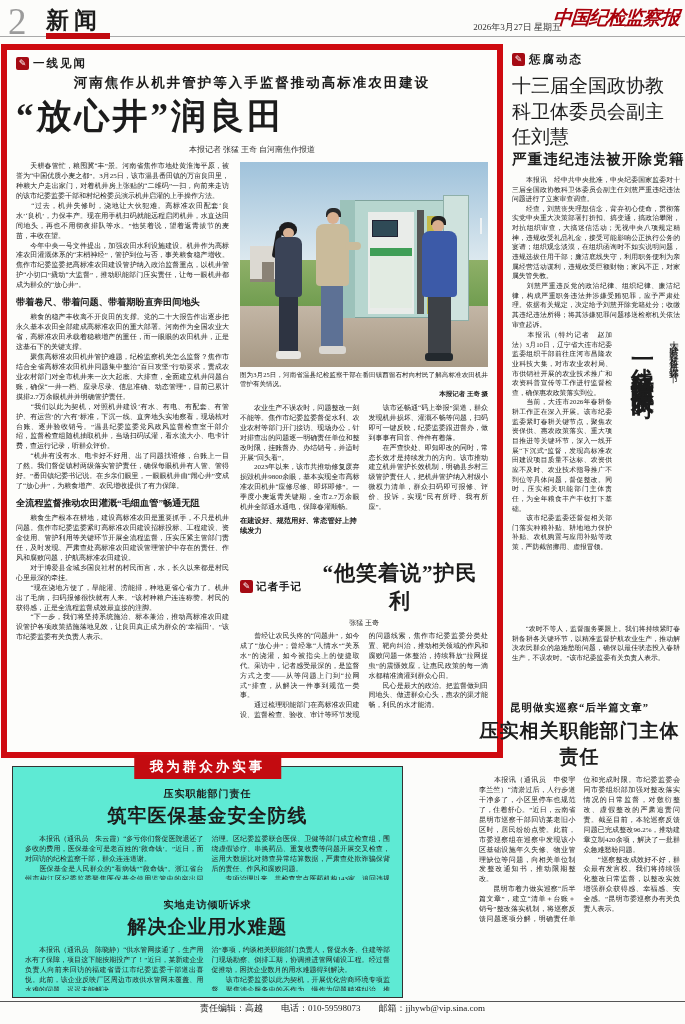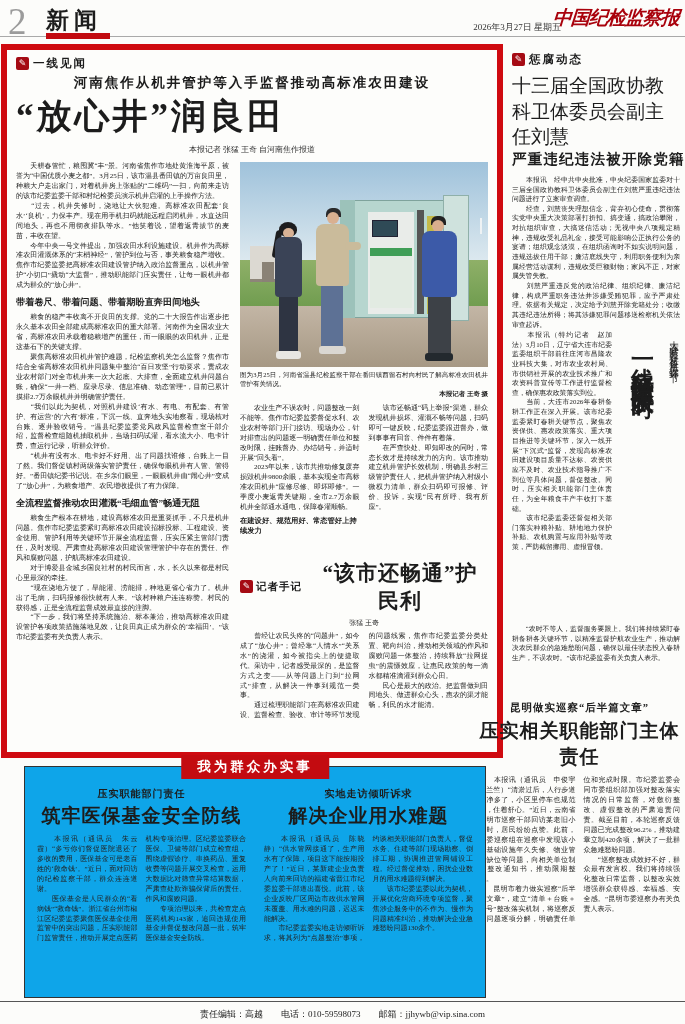--- a/index.html
+++ b/index.html
@@ -57,32 +57,32 @@
   .rm-col { width:100px; flex:none; font-size:6.8px; overflow:hidden; }
   .rm-vert { flex:1; writing-mode:vertical-rl; }
   .rm-kicker { font-size:9.5px; letter-spacing:3px; padding-top:3px; }
   .rm-head { font-size:23px; font-weight:bold; letter-spacing:3.5px; margin:0 9px 0 2px; padding-top:16px; }
   .rm-full { position:absolute; left:512px; top:624px; width:168px; height:72px; font-size:6.8px; overflow:hidden; }
   .rb { position:absolute; left:479px; top:701px; width:201px; }
   .rb-kicker { text-align:center; font-size:10.5px; font-weight:600; letter-spacing:1px; }
   .rb-head { text-align:center; font-size:19px; font-weight:bold; letter-spacing:1px; margin-top:3px; }
   .rb-body { margin-top:6px; column-count:2; column-gap:8px; font-size:6.7px; height:212px; overflow:hidden; }
   
-  .bbox { position:absolute; left:24px; top:766px; width:462px; height:232px; border:1.5px solid #333; background:#0ea5e9; }
+  .bbox { position:absolute; left:12px; top:766px; width:391px; height:232px; border:1.5px solid #333; background:#5eead4; }
   .banner { position:absolute; top:-12px; left:50%; transform:translateX(-50%);
             background:#c30b10; color:#fff; font-size:13.5px; font-weight:bold;
             letter-spacing:3px; padding:3px 16px; white-space:nowrap; }
-  .bb-inner { display:flex; gap:18px; padding:20px 12px 6px; height:100%; }
+  .bb-inner { display:flex; gap:18px; padding:20px 12px 6px; height:100%;flex-direction:column; }
   .bb-art { flex:1; overflow:hidden; }
   .bb-kicker { text-align:center; font-size:10px; font-weight:600; letter-spacing:1px; }
   .bb-head { text-align:center; font-size:19px; font-weight:bold; margin-top:2px; letter-spacing:1px; }
   .bb-body { margin-top:6px; column-count:2; column-gap:8px; font-size:6.6px; height:148px; overflow:hidden; }
   
   .footer { position:absolute; left:0; top:1001px; width:685px; border-top:1px solid #555;
-            text-align:center; font-size:9px; padding-top:6px; color:#222; }
+            text-align:center; font-size:9px; color:#222; }
 </style>
 </head>
 <body>
 
 <div class="page">
 
   <div class="h-num">2</div>
   <div class="h-sec">新闻</div>
   <div class="h-rule"></div>
   <div class="h-bar"></div>
@@ -170,21 +170,21 @@
             <div class="bodytext">　　该市还畅通“码上举报”渠道，群众发现机井损坏、灌溉不畅等问题，扫码即可一键反映，纪委监委跟进督办，做到事事有回音、件件有着落。
 　　在严查快处、即知即改的同时，常态长效才是持续发力的方向。该市推动建立机井管护长效机制，明确县乡村三级管护责任人，把机井管护纳入村级小微权力清单，群众扫码即可报修、评价、投诉，实现“民有所呼、我有所应”。</div>
           </div>
 
           <div class="notebook">
             <div class="nb-head">
               <div class="nb-label">
                 <span class="sec-icon">✎</span>
                 <span class="sec-label">记者手记</span>
               </div>
-              <div class="nb-title">“该市还畅通”护民利</div>
+              <div class="nb-title">“他笑着说”护民利</div>
             </div>
             <div class="nb-byline">张猛 王奇</div>
             <div class="nb-body">
               <div class="bodytext">　　曾经让农民头疼的“问题井”，如今成了“放心井”；曾经靠“人情水”“关系水”的浇灌，如今被指尖上的便捷取代。采访中，记者感受最深的，是监督方式之变——从等问题上门到“拉网式”排查，从解决一件事到规范一类事。
 　　通过梳理职能部门在高标准农田建设、监督检查、验收、审计等环节发现的问题线索，焦作市纪委监委分类处置、靶向纠治，推动相关领域的作风和腐败问题一体整治，持续释放“拉网捉虫”的震慑效应，让惠民政策的每一滴水都精准滴灌到群众心田。
 　　民心是最大的政治。把监督做到田间地头、做进群众心头，惠农的渠才能畅，利民的水才能清。</div>
             </div>
           </div>
         </div>
       </div>

